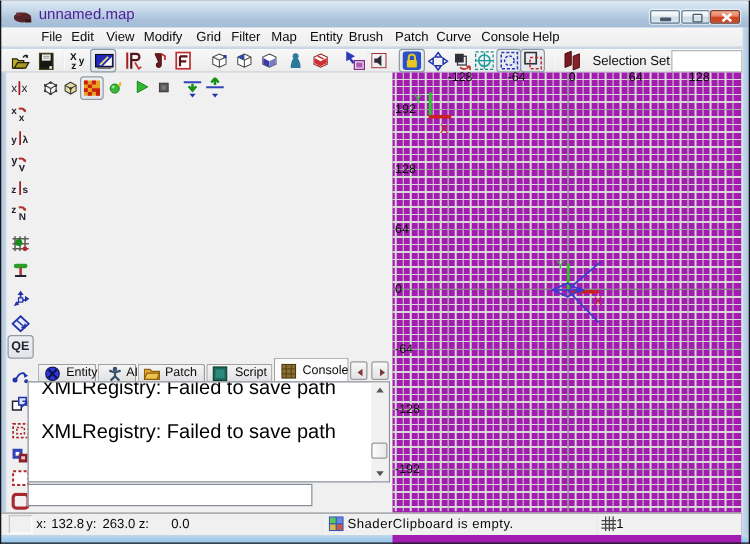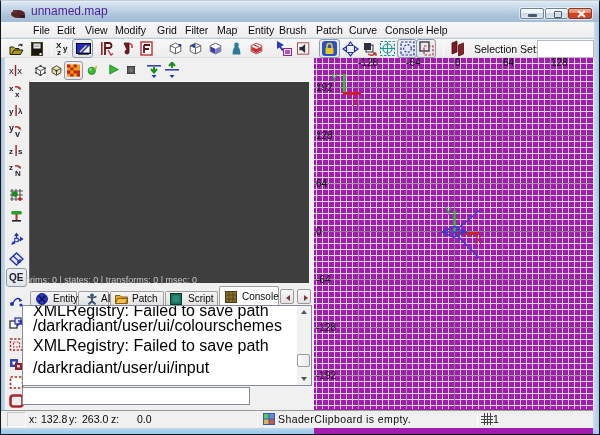--- a/index.html
+++ b/index.html
@@ -308,23 +308,20 @@
     <rect x="6" y="5" width="8" height="7" fill="#8a2028"></rect>
     <rect x="8" y="7" width="3" height="2.5" fill="#e8c8d8"></rect>
   </svg>
   <svg class="ticon" style="left:9px;top:376px" width="15" height="13">
     <rect x="1.5" y="1" width="12" height="11" fill="#fff" stroke="#b02828" stroke-width="1.6" stroke-dasharray="2.4 1.8"></rect>
   </svg>
   <svg class="ticon" style="left:9px;top:394px" width="15" height="14">
     <rect x="1.5" y="1.5" width="12" height="11" rx="2.5" fill="none" stroke="#a82830" stroke-width="2.6"></rect>
   </svg>
 
-  <div class="abs" id="cam">
-      <div class="abs" id="camtext">prims: 0 | states: 0 | transforms: 0 | msec: 0</div>
-    </div>
 
   <div class="abs" id="nb">
     <div class="tab" style="left:9px;width:47px">
         <span class="lbl" style="left:22px">Entity</span>
       <svg class="abs" style="left:5px;top:1px" width="12" height="12">
           <circle cx="6" cy="6" r="5.4" fill="#2a3ad8" stroke="#16165a" stroke-width="1"></circle>
           <path d="M2.8 2.8 L9.2 9.2 M9.2 2.8 L2.8 9.2" stroke="#101048" stroke-width="1.6"></path>
         </svg>
     </div>
     <div class="tab" style="left:57px;width:31px">
@@ -356,23 +353,21 @@
         </svg>
     </div>
     <div class="abs" style="left:259px;top:5px;width:14px;height:15px;border:1px solid #9a9a9a;border-radius:2px;background:linear-gradient(#f8f8f8,#e2e2e2)">
         <div class="abs" style="left:5px;top:5px;width:0;height:0;border-right:4px solid #7c3838;border-top:3px solid transparent;border-bottom:3px solid transparent"></div>
       </div>
     <div class="abs" style="left:276px;top:5px;width:14px;height:15px;border:1px solid #9a9a9a;border-radius:2px;background:linear-gradient(#f8f8f8,#e2e2e2)">
         <div class="abs" style="left:6px;top:5px;width:0;height:0;border-left:4px solid #7c3838;border-top:3px solid transparent;border-bottom:3px solid transparent"></div>
       </div>
     <div class="abs" id="consoleArea">
       <div class="cline" style="top:-4px">XMLRegistry: Failed to save path</div>
-      <div class="cline" style="top:11px">/darkradiant/user/ui/colourschemes</div>
       <div class="cline" style="top:31px">XMLRegistry: Failed to save path</div>
-      <div class="cline" style="top:53px">/darkradiant/user/ui/input</div>
       <div class="abs" style="left:274px;top:0;width:14px;height:79px;background:#f1f1f1">
         <div class="abs" style="left:4px;top:4px;width:0;height:0;border-bottom:4px solid #555;border-left:3.5px solid transparent;border-right:3.5px solid transparent"></div>
         <div class="abs" style="left:0px;top:48px;width:13px;height:13px;border:1px solid #9a9a9a;border-radius:2px;background:linear-gradient(90deg,#fdfdfd,#e8e8e8)"></div>
         <div class="abs" style="left:4px;top:71px;width:0;height:0;border-top:4px solid #555;border-left:3.5px solid transparent;border-right:3.5px solid transparent"></div>
       </div>
     </div>
     <div class="abs" id="conInput"></div>
     <div class="abs" id="goBtn">Go</div>
   </div>
 

